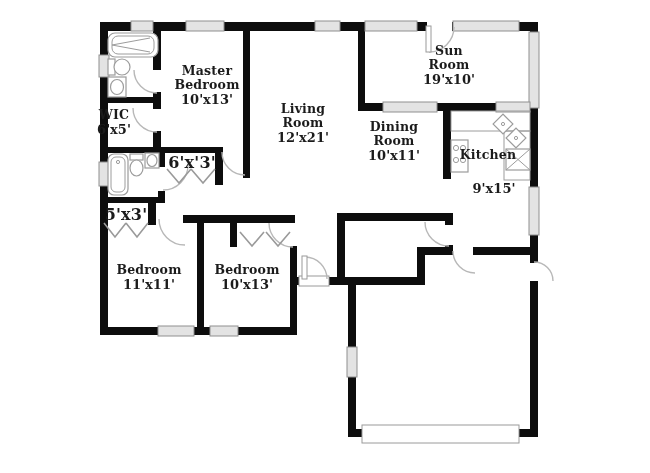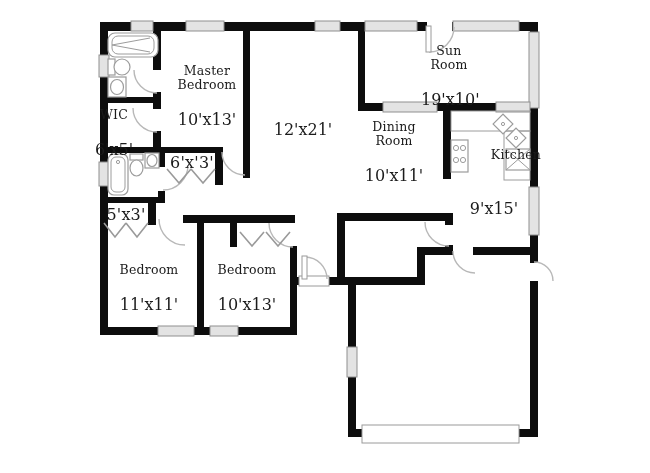--- a/index.html
+++ b/index.html
@@ -1,23 +1,23 @@
 <!DOCTYPE html>
 <html><head>
 <meta charset="utf-8">
 <style>
   html,body{margin:0;padding:0;background:#ffffff;}
   .stage{position:relative;width:650px;height:473px;background:#ffffff;overflow:hidden;
          font-family:"DejaVu Serif","Liberation Serif",serif;}
   .stage svg{position:absolute;left:0;top:0;}
   .labels{position:absolute;left:0;top:0;width:650px;height:473px;pointer-events:none;}
   .room-label{position:absolute;transform:translateX(-50%);text-align:center;
-              color:#1b1b1b;font-weight:normal;line-height:1.12;white-space:normal;}
+              color:#1b1b1b;font-weight:bold;line-height:1.12;white-space:normal;}
   .room-label .nm{display:block;font-size:12.5px;letter-spacing:.2px;}
-  .room-label .dm{display:block;font-size:16px;margin-top:19px;}
+  .room-label .dm{display:block;font-size:13px;margin-top:1px;}
   .room-label.small .nm{font-size:16px;}
   
   .wall{fill:#0d0d0d;}
   .win{fill:#e3e3e3;stroke:#8f8f8f;stroke-width:1;}
   .door-arc{fill:none;stroke:#b8b8b8;stroke-width:1.4;}
   .leaf{fill:#ffffff;stroke:#9a9a9a;stroke-width:1;}
   .fix{fill:#ffffff;stroke:#9c9c9c;stroke-width:1.2;}
   .fixline{fill:none;stroke:#9c9c9c;stroke-width:1;}
   .chev{fill:none;stroke:#9a9a9a;stroke-width:1.6;}
 </style>
@@ -187,31 +187,32 @@
 <div class="labels">
   <div class="room-label" style="left:207px;top:64px;width:92px">
     <span class="nm">Master Bedroom</span>
     <span class="dm">10'x13'</span>
   </div>
   <div class="room-label" style="left:114px;top:108px;width:60px">
     <span class="nm">WIC</span>
     <span class="dm">6'x5'</span>
   </div>
   <div class="room-label" style="left:303px;top:102px;width:62px">
+    <span class="nm">Living Room</span>
     <span class="dm">12'x21'</span>
   </div>
   <div class="room-label" style="left:449px;top:44px;width:56px">
     <span class="nm">Sun Room</span>
     <span class="dm">19'x10'</span>
   </div>
   <div class="room-label" style="left:394px;top:120px;width:62px">
     <span class="nm">Dining Room</span>
     <span class="dm">10'x11'</span>
   </div>
-  <div class="room-label" style="left:516px;top:148px;width:70px">
+  <div class="room-label" style="left:488px;top:148px;width:70px">
     <span class="nm">Kitchen</span>
   </div>
   <div class="room-label" style="left:494px;top:181px;width:60px">
     <span class="dm">9'x15'</span>
   </div>
   <div class="room-label" style="left:149px;top:263px;width:80px">
     <span class="nm">Bedroom</span>
     <span class="dm">11'x11'</span>
   </div>
   <div class="room-label" style="left:247px;top:263px;width:80px">

